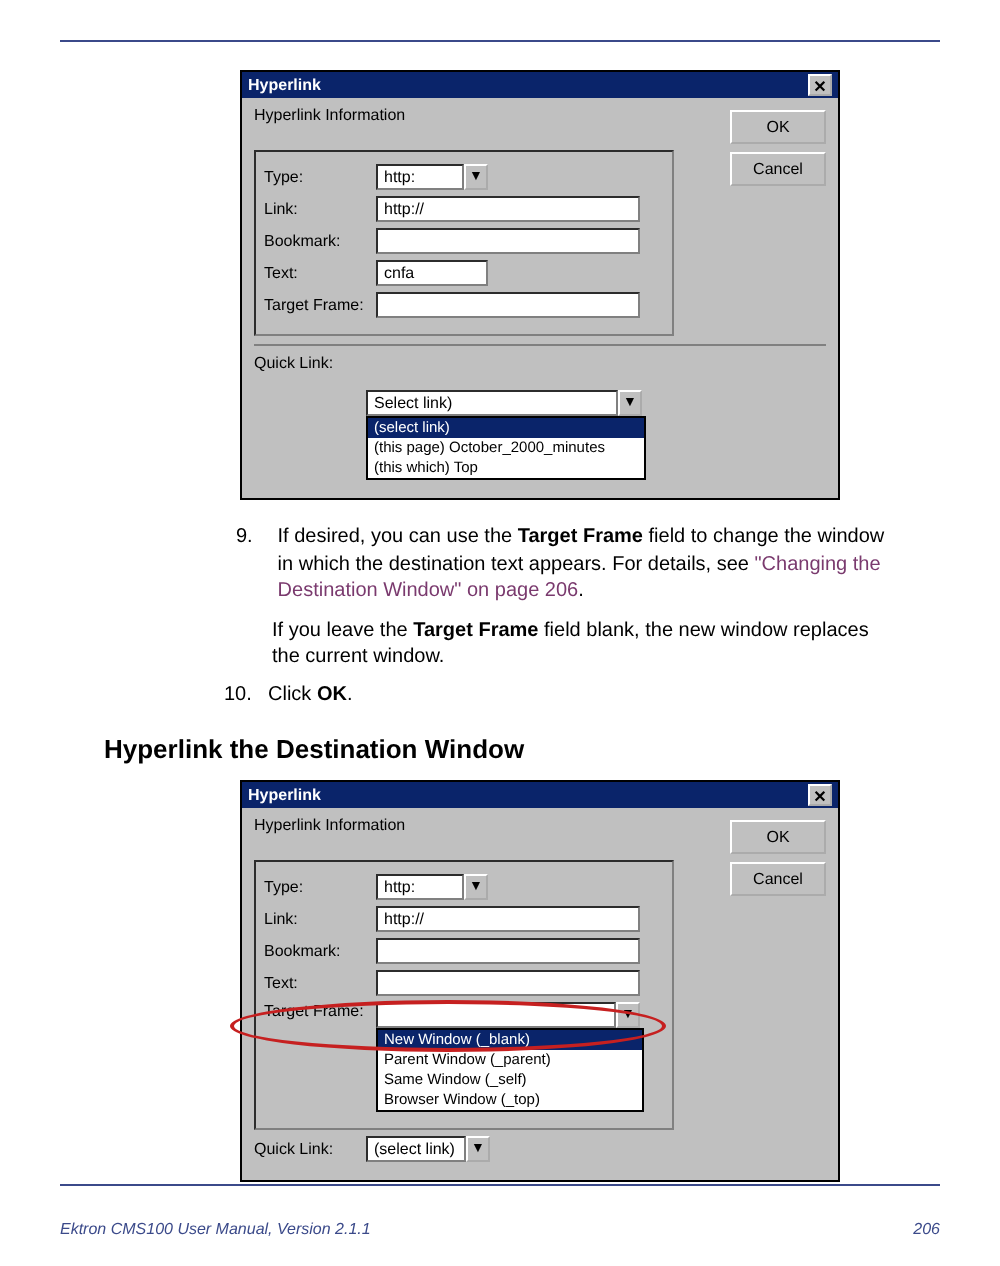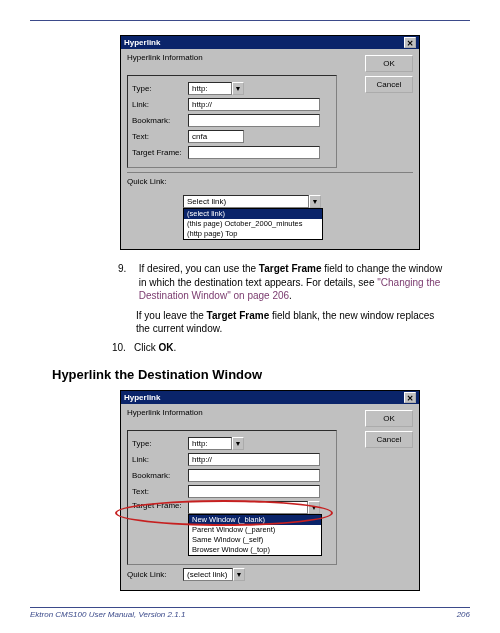--- a/index.html
+++ b/index.html
@@ -157,21 +157,21 @@
     width: 332px;
     font-size: 10px;
     line-height: 1.35;
   }
   .footer {
     position: absolute;
     left: 30px;
     right: 30px;
     bottom: 14px;
     border-top: 1px solid #3b4a8a;
-    padding-top: 2px;
+    padding-top: 17px;
     display: flex;
     justify-content: space-between;
     font-size: 8px;
     font-style: italic;
     color: #3b4a8a;
   }
   .circle-annot {
     position: absolute;
     border: 2px solid #c62020;
     border-radius: 50%;
@@ -229,21 +229,21 @@
       <div class="row" style="align-items:flex-start;">
         <div class="field-label">Quick Link:</div>
         <div style="position:relative;margin-top:18px;">
           <div class="dropdown">
             <div class="field-input" style="width:126px;">Select link)</div>
             <div class="dropdown-arrow">▼</div>
           </div>
           <div class="dropdown-list" style="width:140px;">
             <div class="opt sel">(select link)</div>
             <div class="opt">(this page) October_2000_minutes</div>
-            <div class="opt">(http page) Top</div>
+            <div class="opt">(this which) Top</div>
           </div>
         </div>
       </div>
     </div>
   </div>
 
   <div class="list9">
     <span class="list-num">9.</span>
     <span class="list-body">
       <span>If desired, you can use the </span><b>Target Frame</b><span> field to change the window in which the destination text appears. For details, see </span><span class="linktext">"Changing the Destination Window" on page 206</span><span>.</span>

